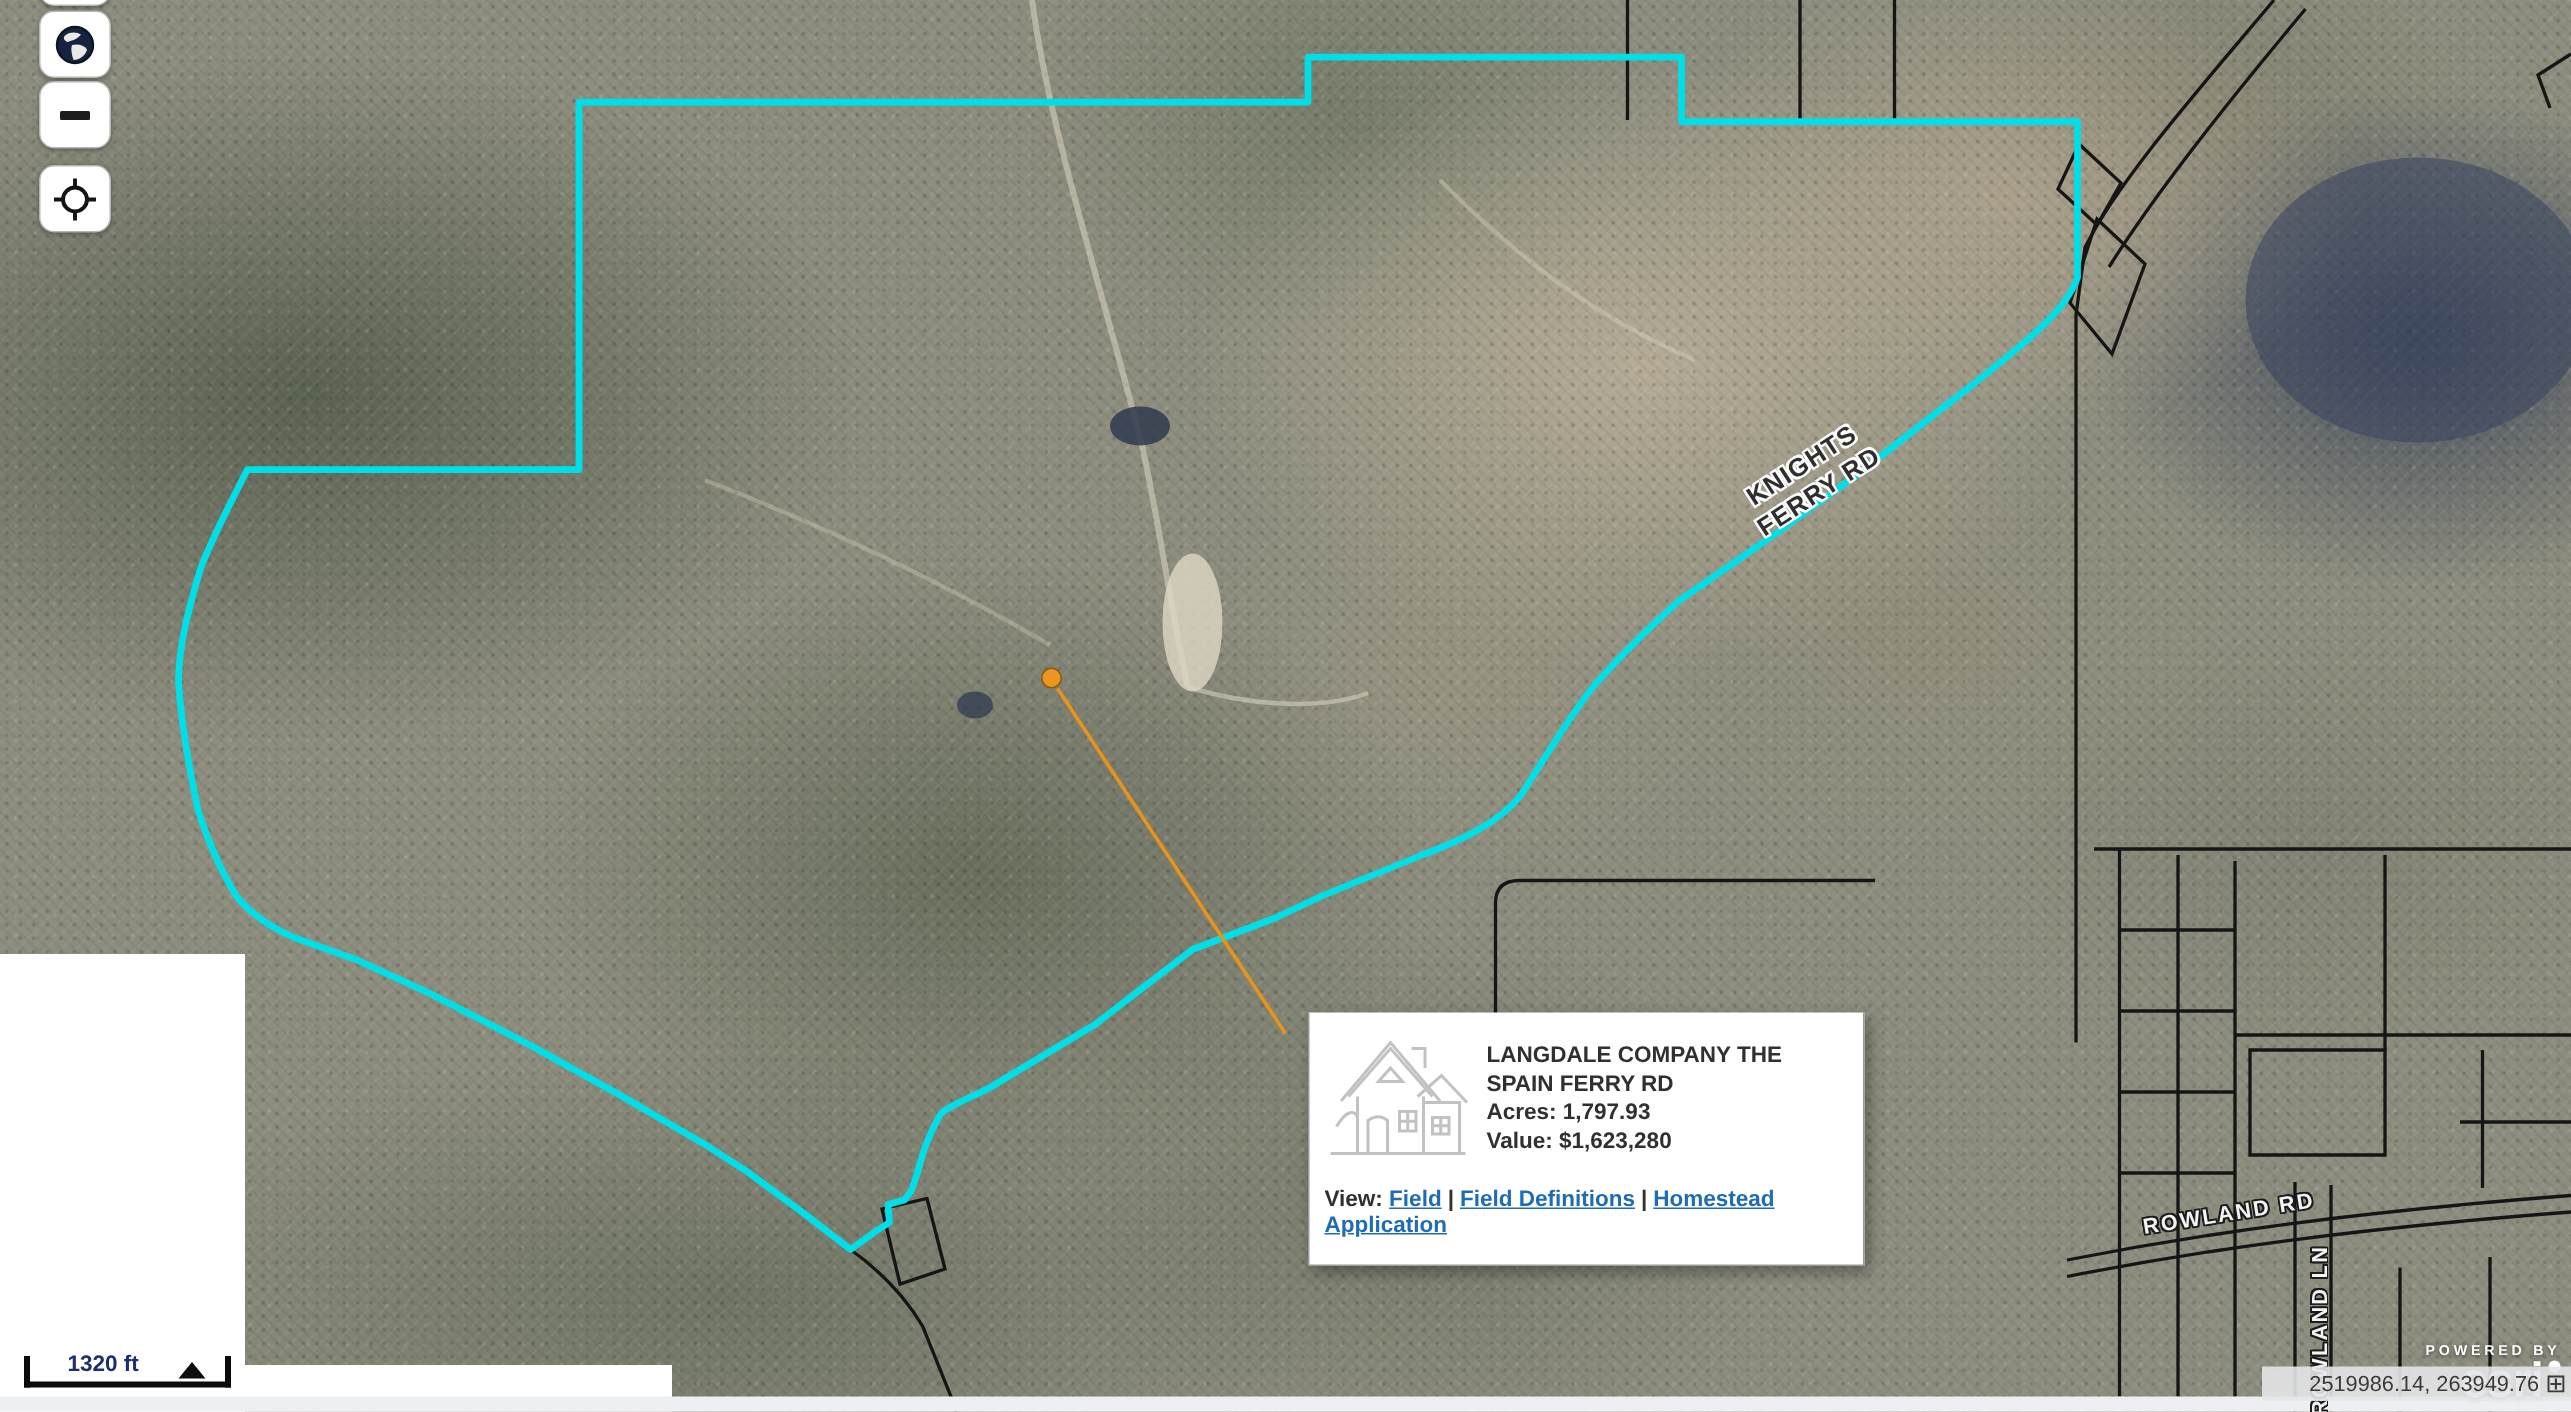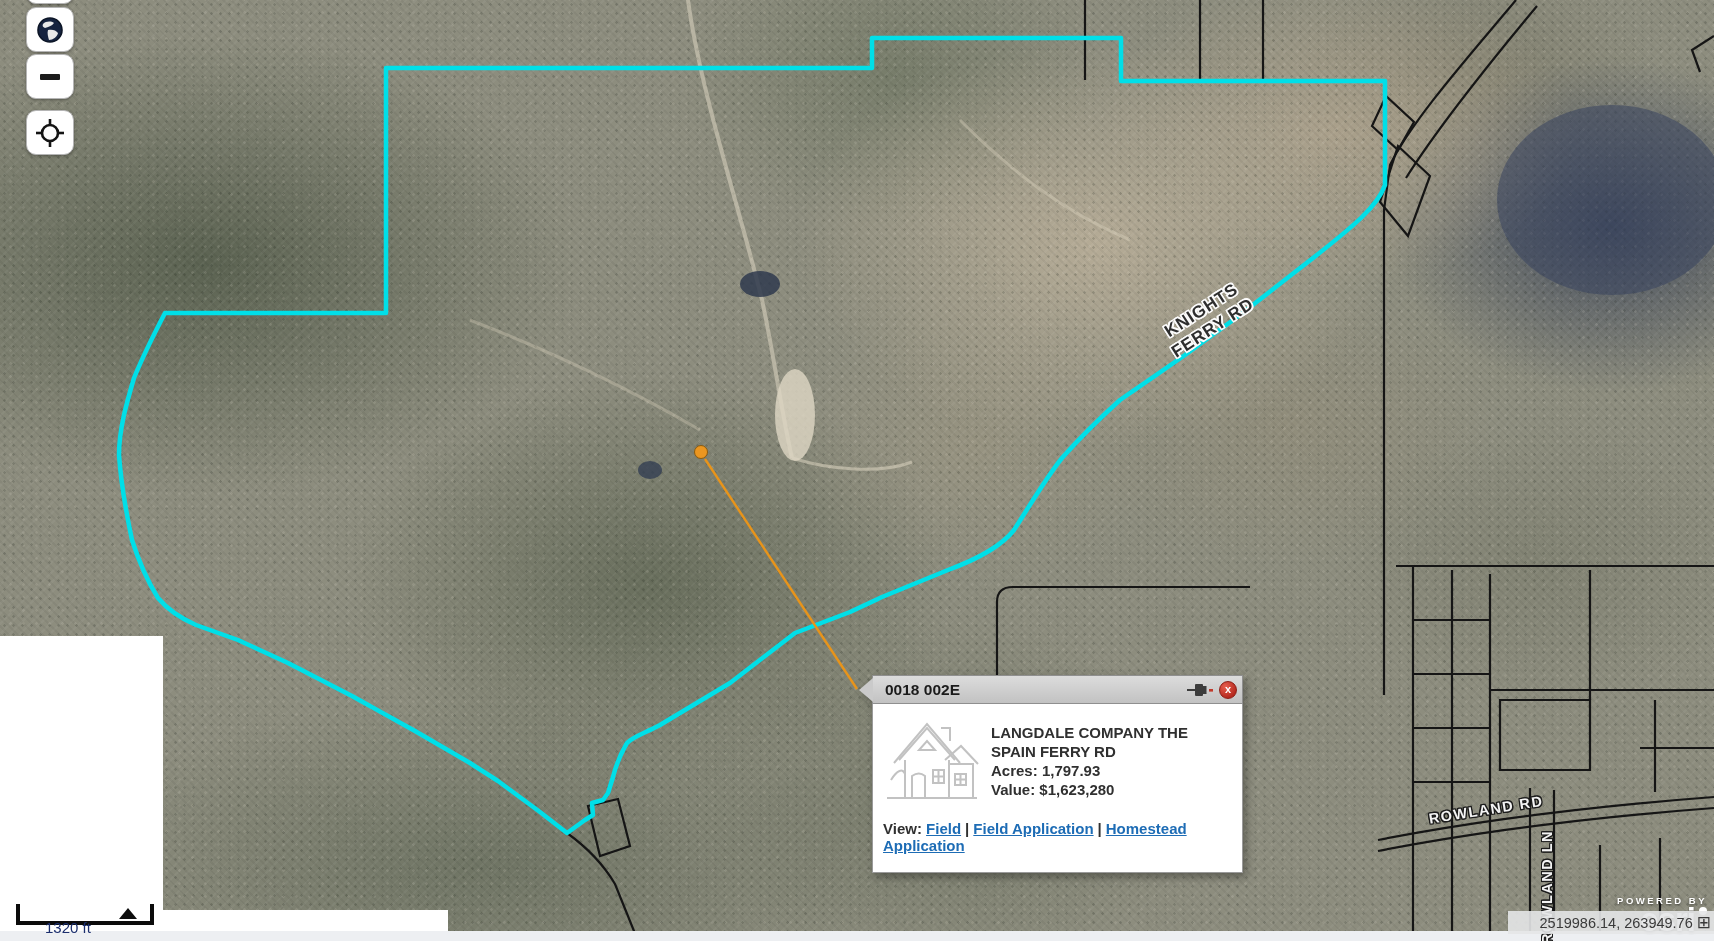--- a/index.html
+++ b/index.html
@@ -73,21 +73,21 @@
   .body-row{display:flex;align-items:center;}
   .info-col{margin-left:10px;line-height:19px;}
   .links-row{margin-top:16px;margin-left:2px;}
   .links-row a{color:#1d6cb5;text-decoration:underline;font-weight:600;cursor:pointer;}
   .sep{color:#303030;padding:0 4px;}
 
   
   .scalebar{position:absolute;left:16px;top:898px;width:144px;height:30px;}
   .scale-bracket{position:absolute;left:0;top:6px;width:138px;height:21px;
     border-left:4px solid #0b0b0b;border-right:4px solid #0b0b0b;border-bottom:4px solid #0b0b0b;}
-  .scale-text{position:absolute;left:29px;top:21px;font-size:15px;font-weight:normal;color:#1c2f6e;}
+  .scale-text{position:absolute;left:29px;top:3px;font-size:15px;font-weight:bold;color:#1c2f6e;}
   .scale-caret{position:absolute;left:103px;top:10px;width:0;height:0;
     border-left:9px solid transparent;border-right:9px solid transparent;border-bottom:11px solid #0d0d0d;cursor:pointer;}
 
   
   .esri{position:absolute;right:7px;top:895px;text-align:right;color:#fff;text-shadow:0 1px 3px rgba(0,0,0,.6);}
   .powered{font-size:9.5px;font-weight:bold;letter-spacing:2.5px;}
   .brand{font-size:33px;font-weight:bold;line-height:.85;letter-spacing:-1px;position:relative;padding-right:12px;}
   .brand-dot{position:absolute;right:0;top:1px;width:8px;height:8px;border-radius:50%;background:#fff;}
   .coordbar{position:absolute;right:0;top:911px;height:23px;width:206px;background:rgba(228,229,231,.9);
     display:flex;align-items:center;justify-content:flex-end;gap:4px;padding-right:3px;
@@ -189,35 +189,20 @@
     <svg width="30" height="30" viewBox="0 0 30 30">
       <circle cx="15" cy="15" r="8" fill="none" stroke="#141414" stroke-width="2.6"></circle>
       <line x1="15" y1="1" x2="15" y2="7" stroke="#141414" stroke-width="2.6"></line>
       <line x1="15" y1="23" x2="15" y2="29" stroke="#141414" stroke-width="2.6"></line>
       <line x1="1" y1="15" x2="7" y2="15" stroke="#141414" stroke-width="2.6"></line>
       <line x1="23" y1="15" x2="29" y2="15" stroke="#141414" stroke-width="2.6"></line>
     </svg>
   </div>
 
   <div class="popup">
-    <div class="popup-header">
-      <div class="popup-tail"></div>
-      <div class="popup-title">0018 002E</div>
-      <div class="hdr-btn">
-        <svg width="27" height="18" viewBox="0 0 27 18">
-          <line x1="1" y1="9" x2="9" y2="9" stroke="#3c3c3c" stroke-width="2"></line>
-          <rect x="9" y="3" width="8" height="12" rx="1" fill="#3c3c3c"></rect>
-          <rect x="17" y="5" width="3.5" height="8" fill="#3c3c3c"></rect>
-          <rect x="23" y="8" width="4" height="2.6" fill="#c0392b"></rect>
-        </svg>
-      </div>
-      <div class="hdr-btn close-btn">
-        <span>x</span>
-      </div>
-    </div>
     <div class="popup-body">
       <div class="body-row">
         <svg width="100" height="86" viewBox="0 0 100 86" fill="none" stroke="#c2c2c2" stroke-width="2">
           <path d="M60,10 h9 v13"></path>
           <path d="M18,42 L46,10 L74,42"></path>
           <path d="M13,45 L46,6 L79,45"></path>
           <path d="M24,42 V80 H68 V42"></path>
           <path d="M38,32 h16 l-8,-9 Z"></path>
           <path d="M31,58 v22 h13 v-22 q-6,-5 -13,0 Z"></path>
           <path d="M52,52 h11 v13 h-11 Z M52,58.5 h11 M57.5,52 v13"></path>
@@ -235,21 +220,21 @@
             <span>1,797.93</span>
           </div>
           <div>
             <span>Value:</span>
             <span>$1,623,280</span>
           </div>
         </div>
       </div>
       <div class="links-row">
         <span>View:</span>
-        <a>Field</a><span class="sep">|</span><a>Field Application</a><span class="sep">|</span><a>Homestead Application</a>
+        <a>Field</a><span class="sep">|</span><a>Field Definitions</a><span class="sep">|</span><a>Homestead Application</a>
       </div>
     </div>
   </div>
 
   <div class="scalebar">
     <div class="scale-bracket"></div>
     <span class="scale-text">1320 ft</span>
     <span class="scale-caret"></span>
   </div>
 

